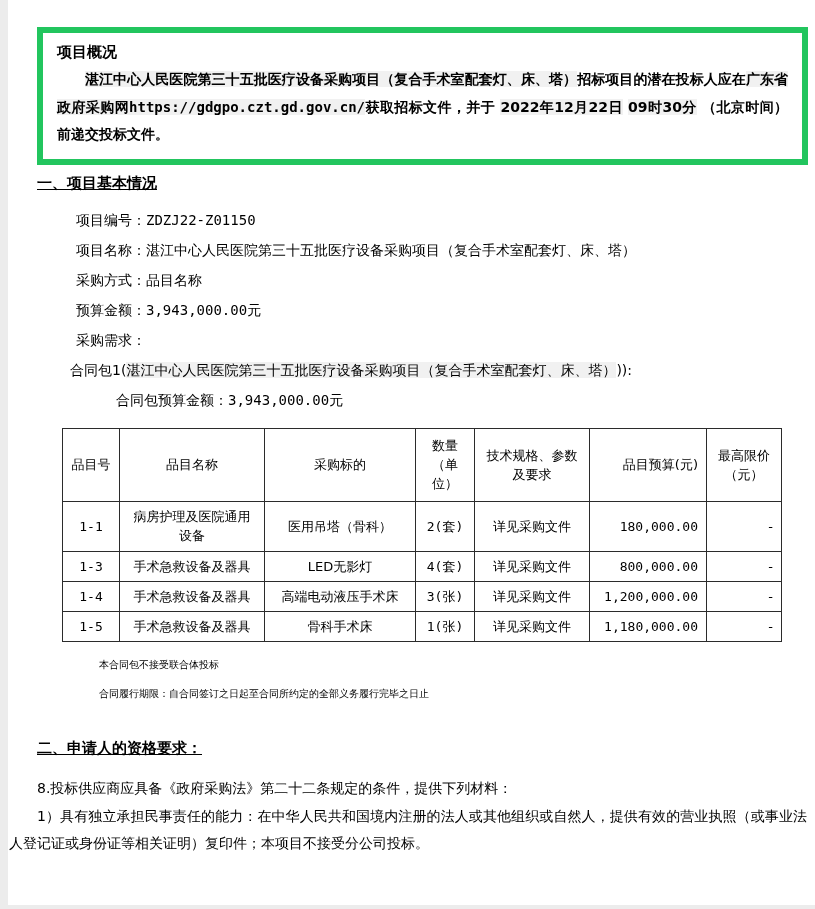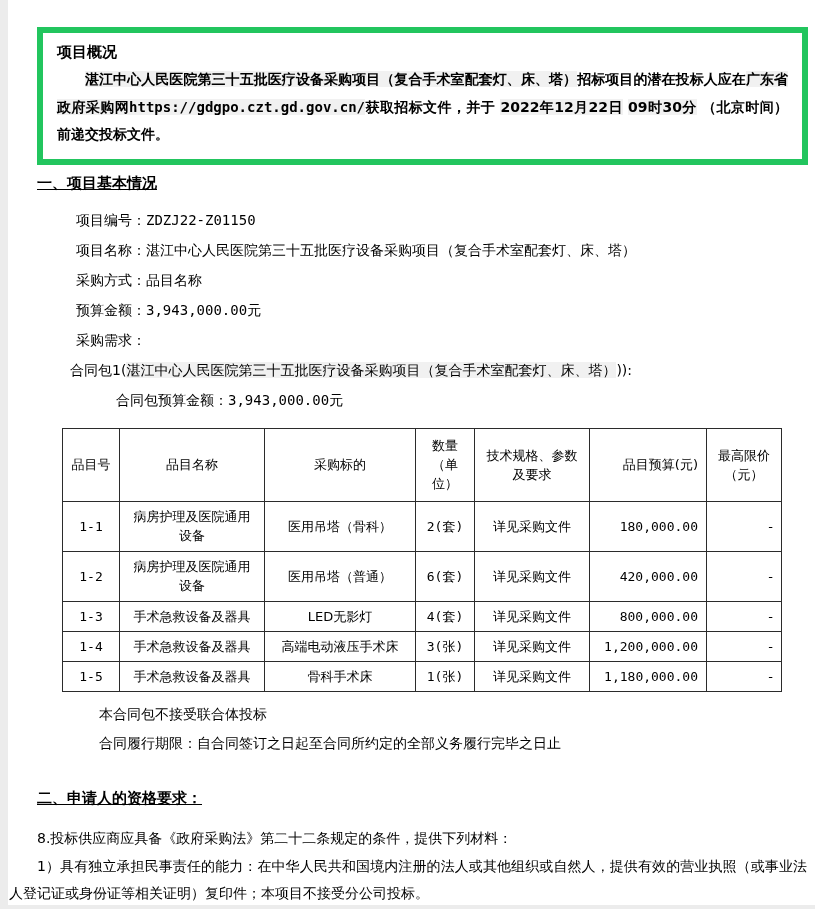--- a/index.html
+++ b/index.html
@@ -79,21 +79,21 @@
   table.items .c2 { width: 134px; }
   table.items .c3 { width: 42px; }
   table.items .c4 { width: 98px; }
   table.items .c5 { width: 100px; text-align: right; }
   table.items .c6 { width: 58px; }
   table.items td.c0, table.items td.c3, table.items td.c5 {
     font-family: "DejaVu Sans Mono", "DejaVu Sans", monospace;
   }
   table.items td.c5 { text-align: right; }
   table.items td.c6 { text-align: right; padding-right: 8px; }
-  .notes { margin: 8px 0 0 90px; font-size: 14px; }
+  .notes { margin: 8px 0 0 90px; font-size: 10px; }
   .notes .line { line-height: 29px; }
   .body-para {
     margin: 16px 0 0 0;
     font-size: 14px;
     line-height: 27px;
     text-indent: 2em;
     text-align: justify;
   }
   .body-para.first { margin-top: 17px; }
 </style>
@@ -137,29 +137,20 @@
     <tbody>
         <tr class="tall">
           <td class="c0">1-1</td>
           <td class="c1">病房护理及医院通用设备</td>
           <td class="c2">医用吊塔（骨科）</td>
           <td class="c3">2(套)</td>
           <td class="c4">详见采购文件</td>
           <td class="c5">180,000.00</td>
           <td class="c6">-</td>
         </tr>
-        <tr class="tall">
-          <td class="c0">1-2</td>
-          <td class="c1">病房护理及医院通用设备</td>
-          <td class="c2">医用吊塔（普通）</td>
-          <td class="c3">6(套)</td>
-          <td class="c4">详见采购文件</td>
-          <td class="c5">420,000.00</td>
-          <td class="c6">-</td>
-        </tr>
         <tr>
           <td class="c0">1-3</td>
           <td class="c1">手术急救设备及器具</td>
           <td class="c2">LED无影灯</td>
           <td class="c3">4(套)</td>
           <td class="c4">详见采购文件</td>
           <td class="c5">800,000.00</td>
           <td class="c6">-</td>
         </tr>
         <tr>

